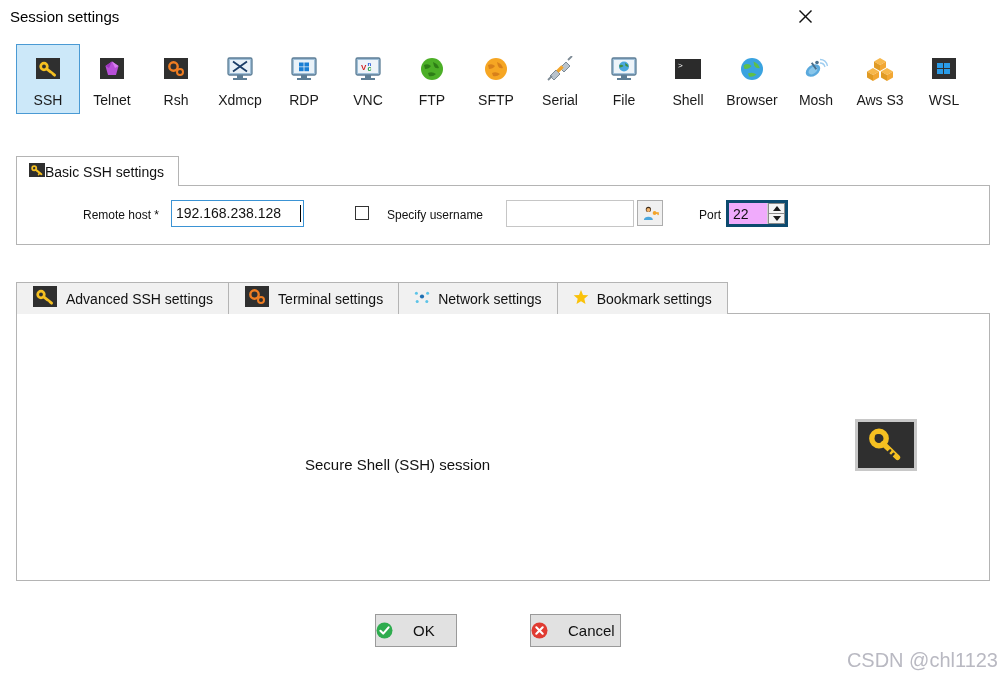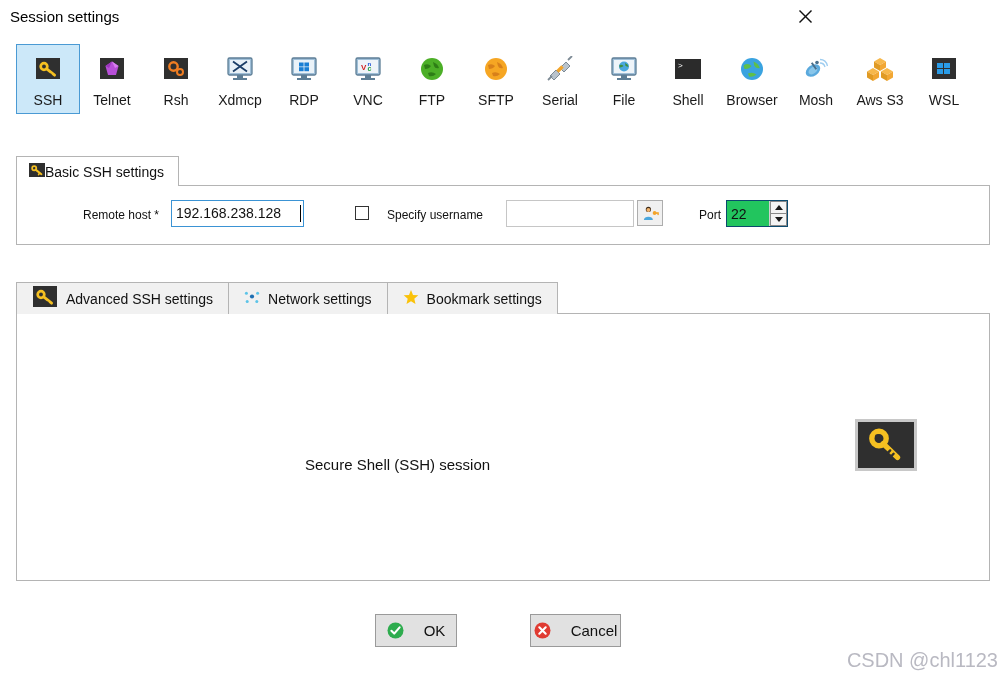--- a/index.html
+++ b/index.html
@@ -93,21 +93,21 @@
     position: absolute; width: 14px; height: 14px;
     border: 1px solid #333333; background: #ffffff; cursor: pointer;
   }
   .iconbtn {
     position: absolute; width: 26px; height: 26px;
     border: 1px solid #adadad; background: #f0f0f0;
     display: flex; align-items: center; justify-content: center;
     cursor: pointer;
   }
   .spinner-wrap {
-    position: absolute; border: 1px solid #0c4a6e; background: #22c55e;
+    position: absolute; border: 3px solid #0c4a6e; background: #f0abfc;
     display: flex; align-items: stretch;
   }
   .spinner-val {
     flex: 1; font-size: 14px; color: #111111;
     display: flex; align-items: center; padding-left: 4px;
   }
   .spinner-btns {
     width: 18px; display: flex; flex-direction: column;
     border-left: 1px solid #d0d0d0;
   }
@@ -152,21 +152,21 @@
     position: absolute; left: 838px; top: 105px;
     width: 62px; height: 52px;
     background: #2f2f2f; border: 3px solid #c8c8c8;
     display: flex; align-items: center; justify-content: center;
   }
 
   
   .btn {
     position: absolute; height: 33px;
     background: #e1e1e1; border: 1px solid #9a9a9a;
-    display: flex; align-items: center; justify-content: center; gap: 20px;
+    display: flex; align-items: center; justify-content: flex-start; gap: 20px;
     font-size: 15px; color: #111111; cursor: pointer;
   }
   .btn-ok { left: 375px; top: 614px; width: 82px; }
   .btn-cancel { left: 530px; top: 614px; width: 91px; }
 
   .watermark {
     position: absolute; right: 8px; bottom: 6px;
     font-size: 20px; color: #b9b9c2; white-space: nowrap; margin-top: 36px;
   }
 </style>
@@ -429,20 +429,28 @@
 
 <div class="sec-tabstrip" id="sec-tabstrip">
     <div class="sec-tab">
       <span><svg width="26" height="24" viewBox="0 0 26 24">
         <rect x="1" y="1" width="24" height="21" fill="#2f2f2f"></rect>
         <circle cx="9" cy="9.5" r="3.3" fill="none" stroke="#f5c021" stroke-width="2.7"></circle>
         <path d="M11.7 11.8 L19.6 18.2" stroke="#f5c021" stroke-width="2.8" stroke-linecap="round"></path>
         <path d="M16.2 16.8 L14.9 18.4" stroke="#2f2f2f" stroke-width="1.5"></path>
       </svg></span>
       <span>Advanced SSH settings</span>
+    </div>
+    <div class="sec-tab">
+      <span><svg width="26" height="24" viewBox="0 0 26 24">
+        <rect x="1" y="1" width="24" height="21" fill="#2f2f2f"></rect>
+        <circle cx="10.5" cy="9.5" r="4.2" fill="none" stroke="#ef7d22" stroke-width="2.4"></circle>
+        <circle cx="17" cy="15" r="3" fill="none" stroke="#ef7d22" stroke-width="2"></circle>
+      </svg></span>
+      <span>Terminal settings</span>
     </div>
     <div class="sec-tab">
       <span><svg width="16" height="16" viewBox="0 0 16 16">
         <circle cx="8" cy="7.5" r="2.1" fill="#1f6fb2"></circle>
         <circle cx="2.4" cy="4.2" r="1.5" fill="#5cc4e8"></circle>
         <circle cx="13.6" cy="4.2" r="1.5" fill="#5cc4e8"></circle>
         <circle cx="3.2" cy="12.6" r="1.5" fill="#5cc4e8"></circle>
         <circle cx="12.8" cy="12.6" r="1.5" fill="#5cc4e8"></circle>
       </svg></span>
       <span>Network settings</span>

